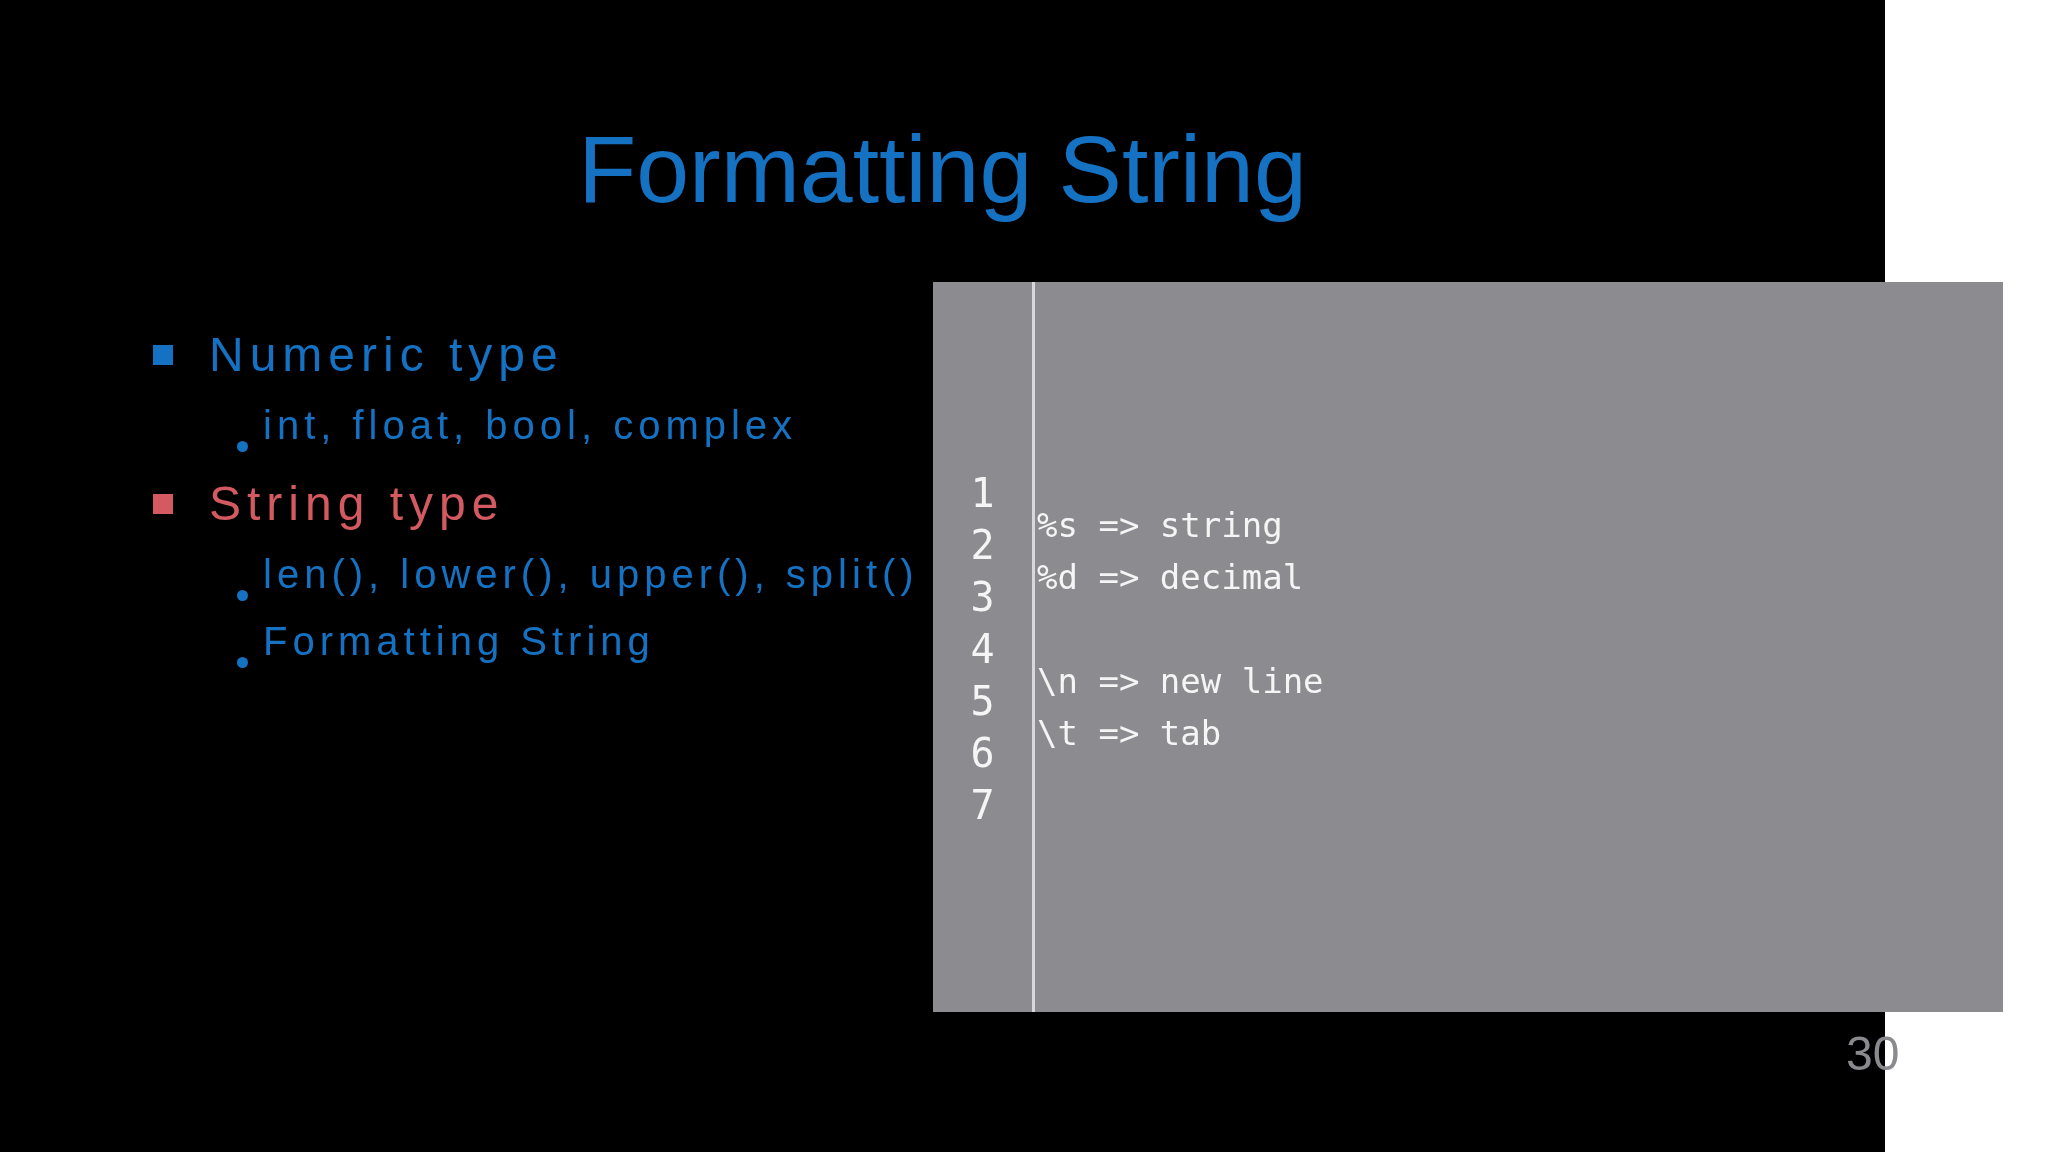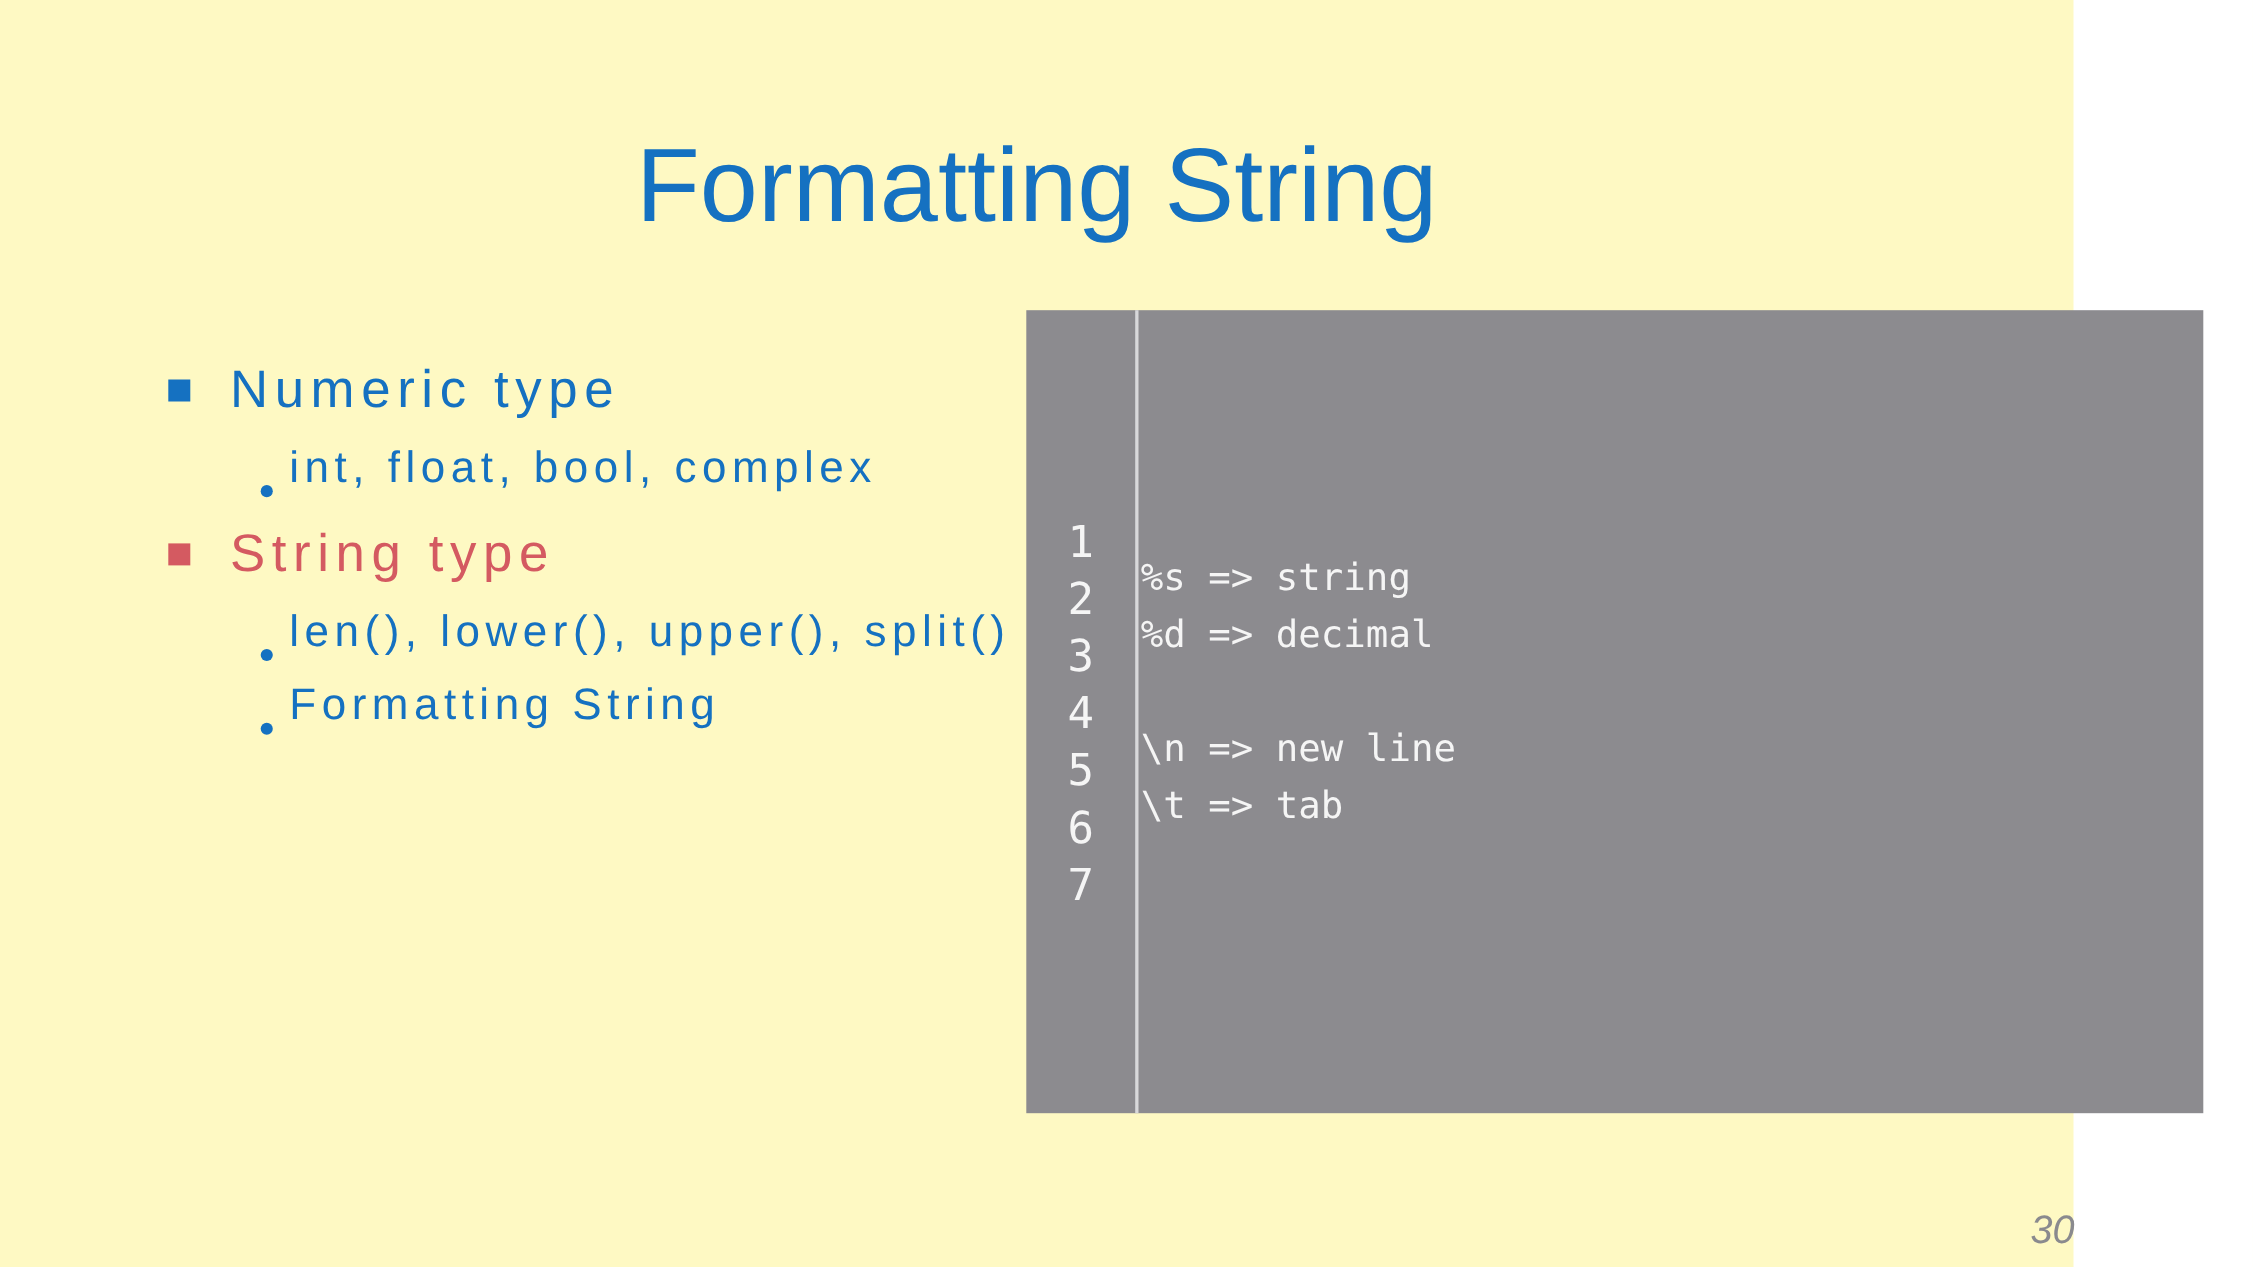--- a/index.html
+++ b/index.html
@@ -8,21 +8,21 @@
     width: 2048px;
     height: 1152px;
     background: #ffffff;
     overflow: hidden;
     font-family: "Liberation Sans", sans-serif;
   }
   .slide {
     position: relative;
     width: 1885px;
     height: 1152px;
-    background: #fef9c3;
+    background: #000000;
   }
   
   .title {
     position: absolute;
     top: 114px;
     left: 0;
     right: 0;
     text-align: center;
     font-size: 95px;
     font-weight: 400;
@@ -112,25 +112,24 @@
     color: var(--code-text, #F5F5F5);
   }
   .code-line, .ln {
     min-height: 52px;
     white-space: pre;
   }
   
   .pagenum {
     position: absolute;
     left: 1846px;
-    top: 1092px;
-    font-size: 36px;
+    top: 1028px;
+    font-size: 48px;
     line-height: 52px;
     color: var(--pagenum, #8A8A8E);
-    font-style: italic;
   }
 </style>
 </head>
 <body>
 
 <div class="slide">
 
   <div class="title">Formatting String</div>
 
   <div class="bullets">

